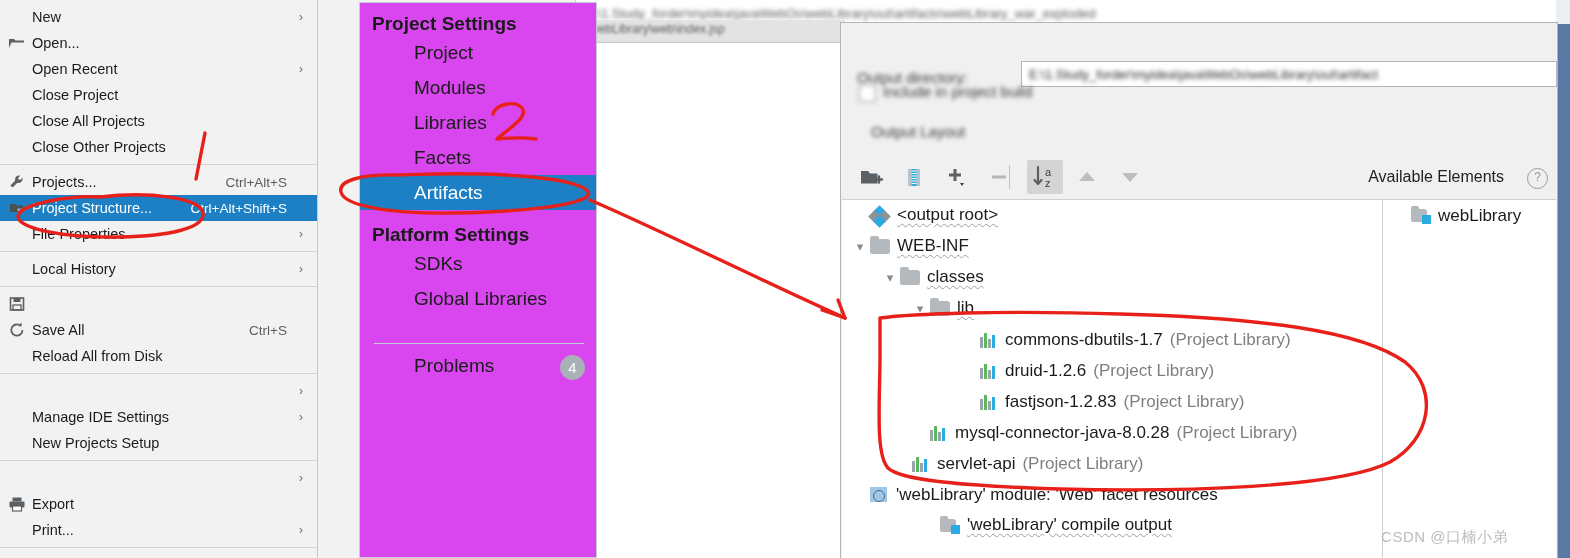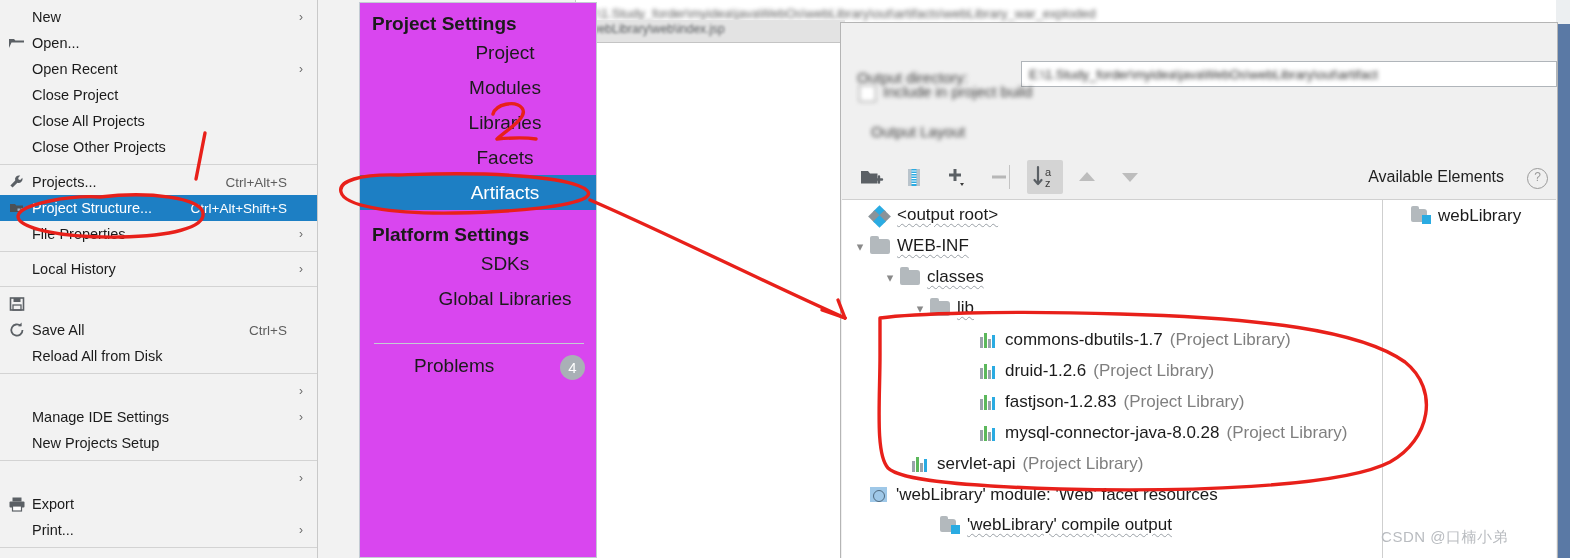--- a/index.html
+++ b/index.html
@@ -114,21 +114,21 @@
   .diamond-ico{width:20px;height:18px;position:relative;}
   .diamond-ico i{position:absolute;width:9px;height:9px;transform:rotate(45deg);display:block;}
 
   
   #settings-panel{
     position:absolute;left:331px;top:2px;width:238px;height:556px;
     background:#d946ef;border:1px solid #c3ccd3;box-sizing:border-box;margin-left:28px;
   }
   .sp-header{font-size:19px;font-weight:bold;color:#1b1b1b;padding-left:12px;}
   .sp-item{
-    font-size:19px;color:#1b1b1b;padding-left:54px;height:35px;line-height:35px;cursor:pointer;white-space:nowrap;text-align:center;
+    font-size:19px;color:#1b1b1b;padding-left:54px;height:35px;line-height:35px;cursor:pointer;white-space:nowrap;
   }
   .sp-item.selected{background:#1d7fc4;color:#ffffff;}
   #sp-divider{position:absolute;left:14px;top:340px;width:210px;height:1px;background:#c3ccd3;}
   #sp-problems{position:absolute;left:54px;top:352px;font-size:19px;color:#1b1b1b;cursor:pointer;}
   #sp-problems-badge{
     position:absolute;left:200px;top:352px;width:25px;height:25px;border-radius:50%;
     background:#a9b0b6;color:#ffffff;font-size:15px;line-height:25px;text-align:center;
   }
 
   
@@ -295,21 +295,21 @@
         <span class="ico jar-ico">
           <span style="left:0;height:11px;background:#9aa4ab"></span>
           <span style="left:4px;height:15px;background:#5cb85c"></span>
           <span style="left:8px;height:9px;background:#9aa4ab"></span>
           <span style="left:12px;height:13px;background:#2aabe2"></span>
         </span>
         <span class="node-text">fastjson-1.2.83</span>
         <span class="node-sub" style="margin-left:7px">(Project Library)</span>
       </div>
 
-      <div class="tree-row" style="padding-left:118px">
+      <div class="tree-row" style="padding-left:68px">
         <span class="chev blank"></span>
         <span class="ico jar-ico">
           <span style="left:0;height:11px;background:#9aa4ab"></span>
           <span style="left:4px;height:15px;background:#5cb85c"></span>
           <span style="left:8px;height:9px;background:#9aa4ab"></span>
           <span style="left:12px;height:13px;background:#2aabe2"></span>
         </span>
         <span class="node-text">mysql-connector-java-8.0.28</span>
         <span class="node-sub" style="margin-left:7px">(Project Library)</span>
       </div>

